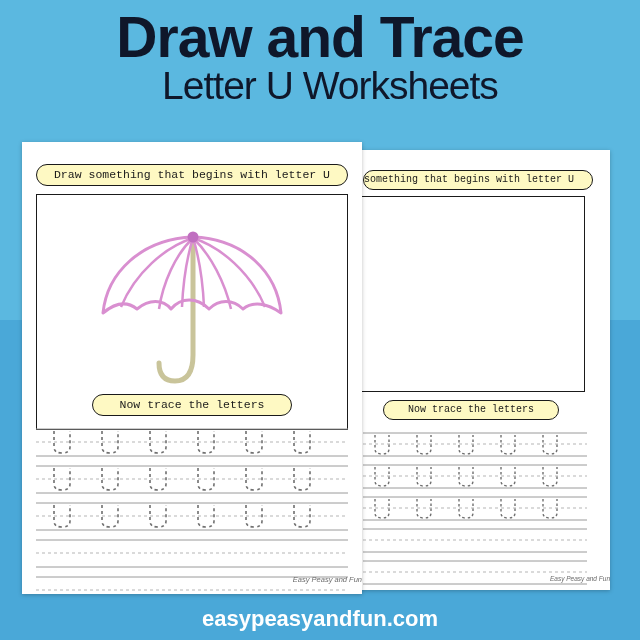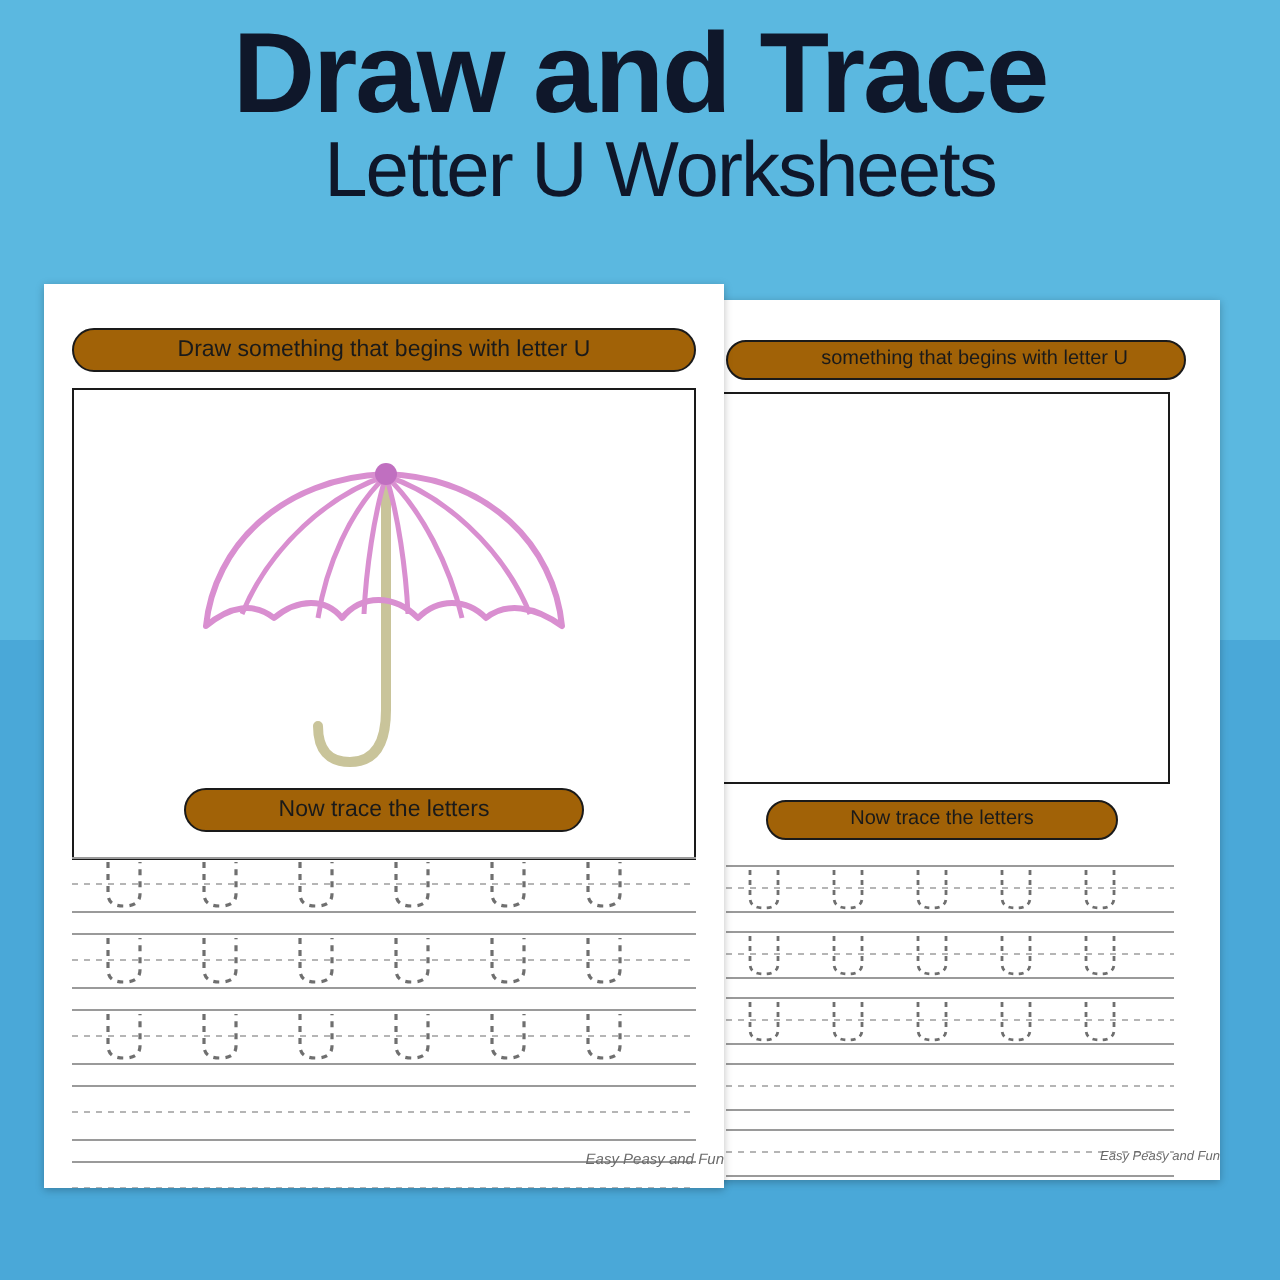--- a/index.html
+++ b/index.html
@@ -87,26 +87,27 @@
   .sheet-inner {
     position: absolute;
     left: 0; top: 0; right: 0; bottom: 0;
   }
 
   
   .pill {
     position: absolute;
     border: 1.5px solid #1a1a1a;
     border-radius: 11px;
-    background: #a16207;
+    background: #fef9c3;
     text-align: center;
     color: #1a1a1a;
     box-sizing: border-box;
     white-space: nowrap;
     overflow: hidden;
+    font-family: Liberation Mono, monospace;
   }
   
   .f-pill-draw {
     left: 14px; top: 22px;
     width: 312px; height: 22px;
     font-size: 11.5px;
     line-height: 20px;
   }
   .f-drawbox {
     position: absolute;
@@ -336,14 +337,15 @@
           <line x1="0" y1="1" x2="312" y2="1" stroke="#9a9a9a" stroke-width="1"></line>
           <line x1="0" y1="14" x2="312" y2="14" stroke="#b5b5b5" stroke-width="1" stroke-dasharray="3,3"></line>
           <line x1="0" y1="28" x2="312" y2="28" stroke="#9a9a9a" stroke-width="1"></line>
         </svg>
       </div>
 
       <div class="f-credit logo-text">Easy Peasy and Fun</div>
     </div>
   </div>
 
+  <div class="footer-url">easypeasyandfun.com</div>
 
 </div>
 
 </body></html>

